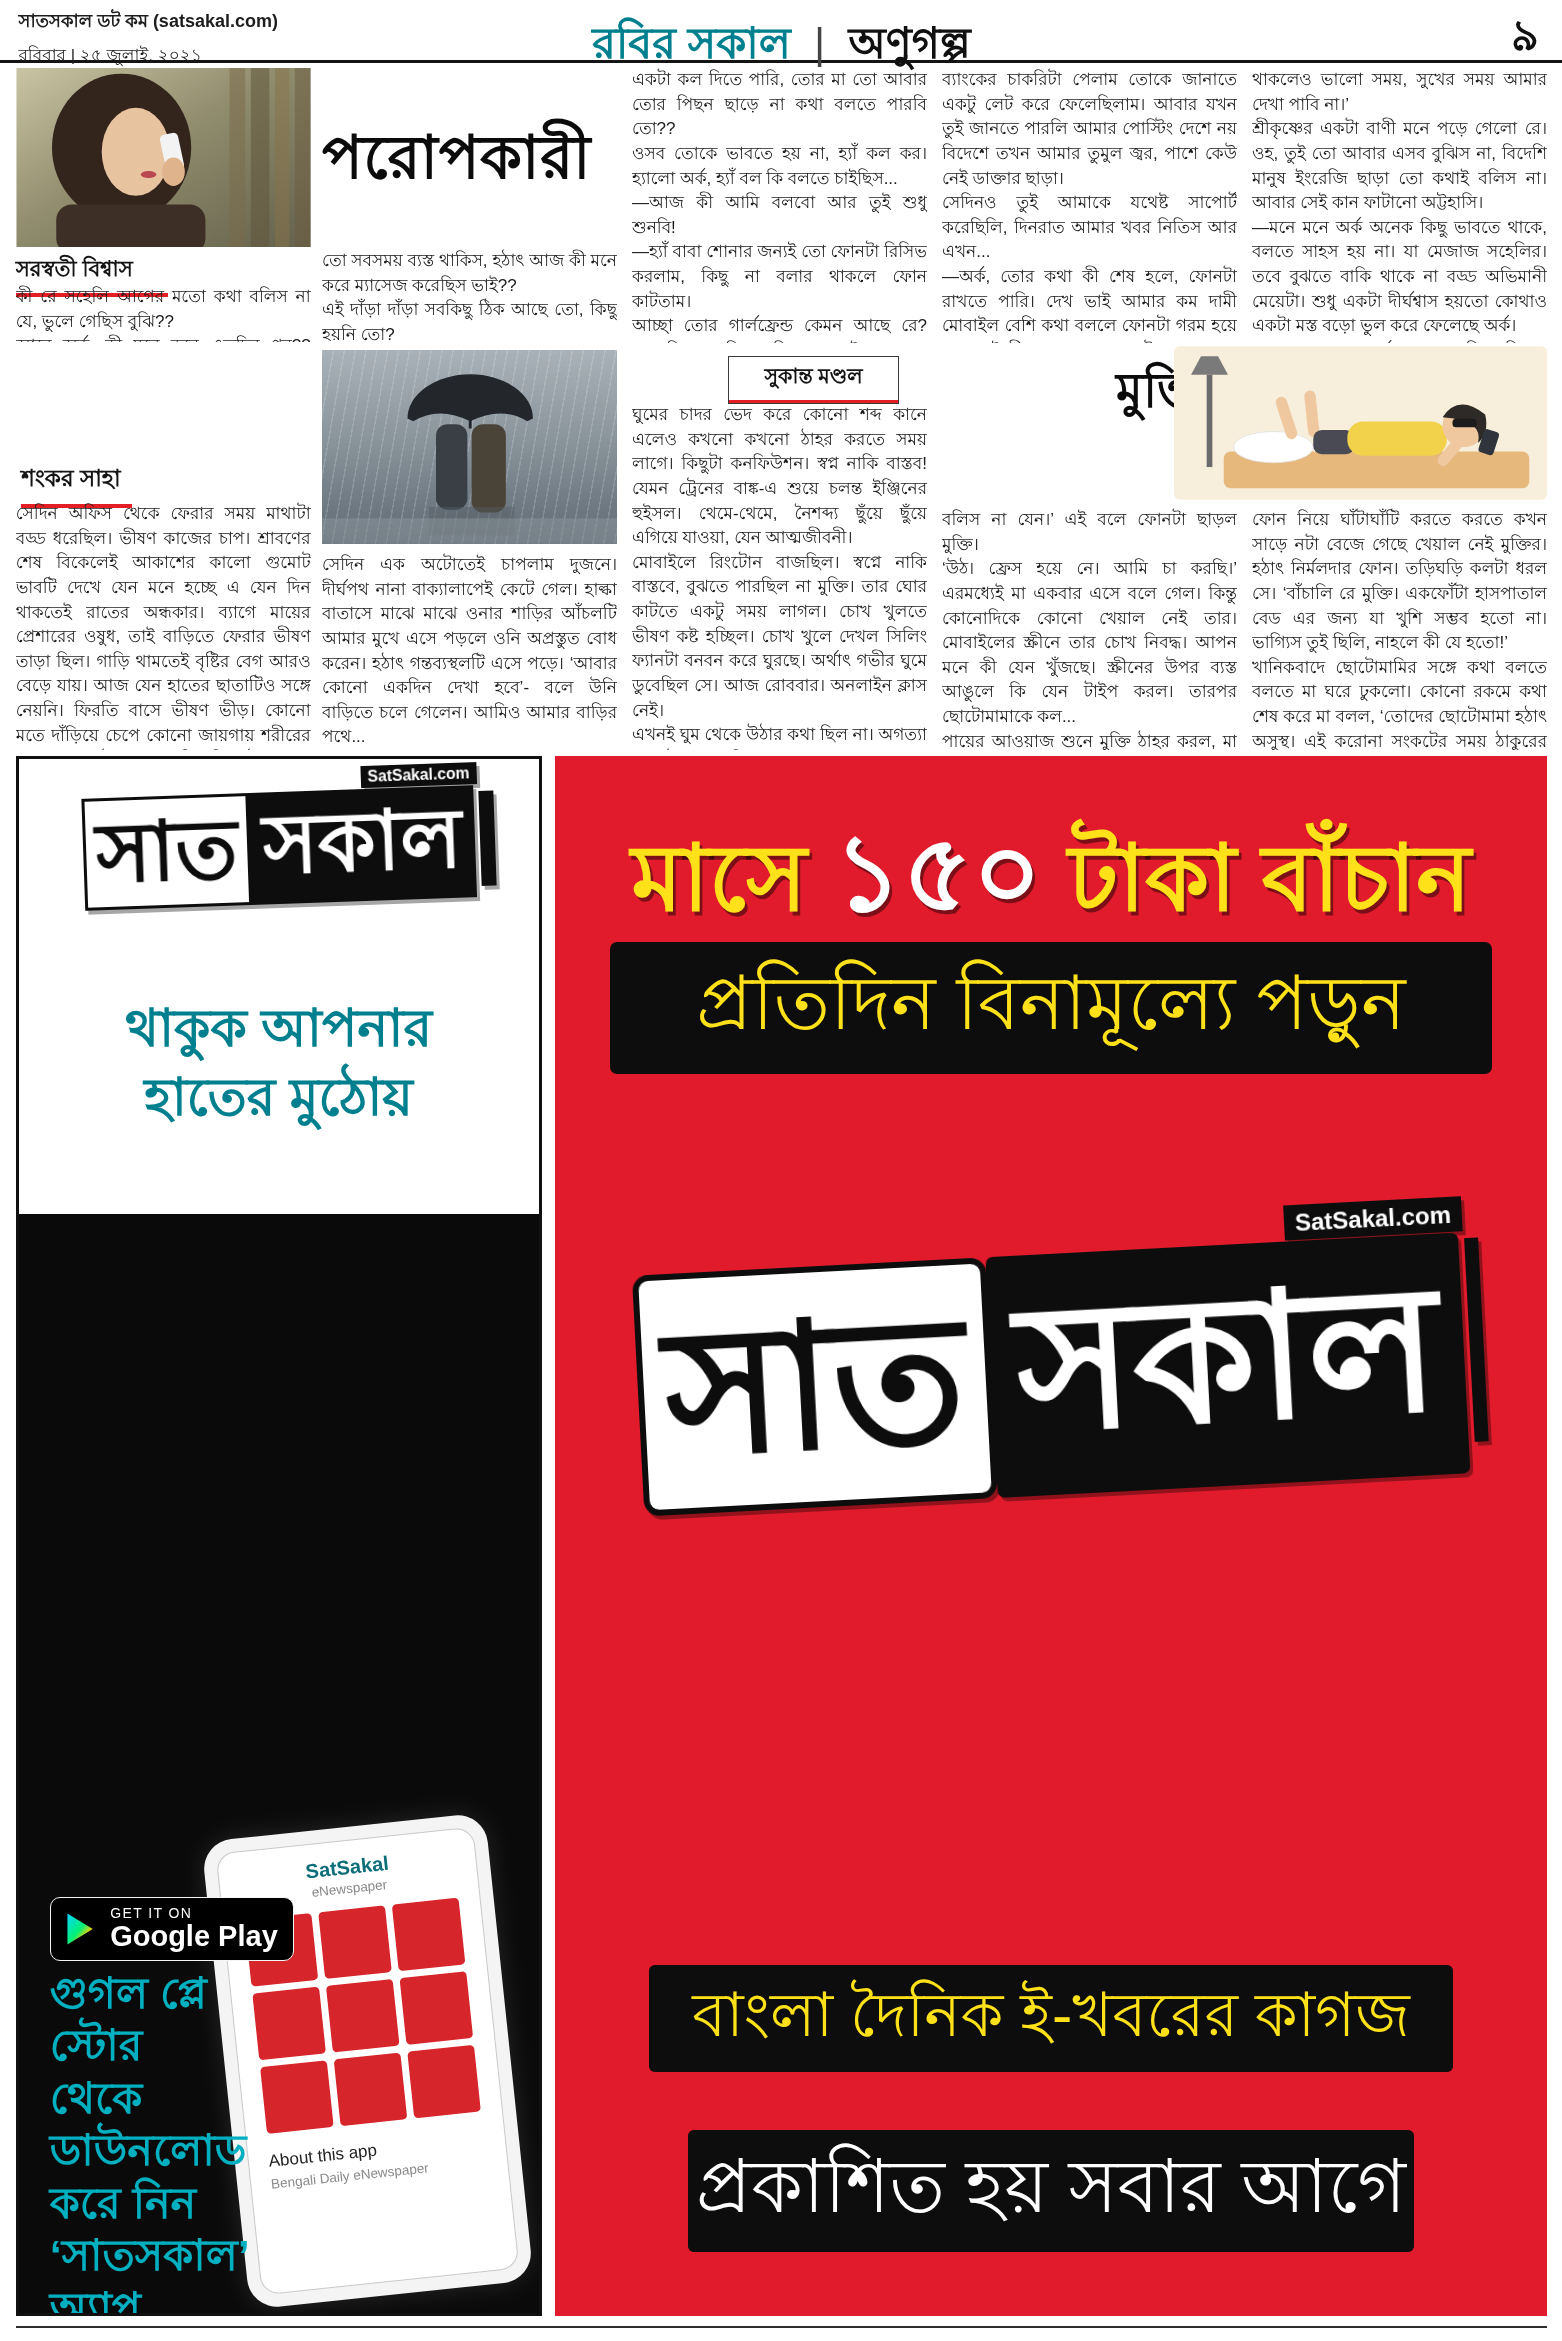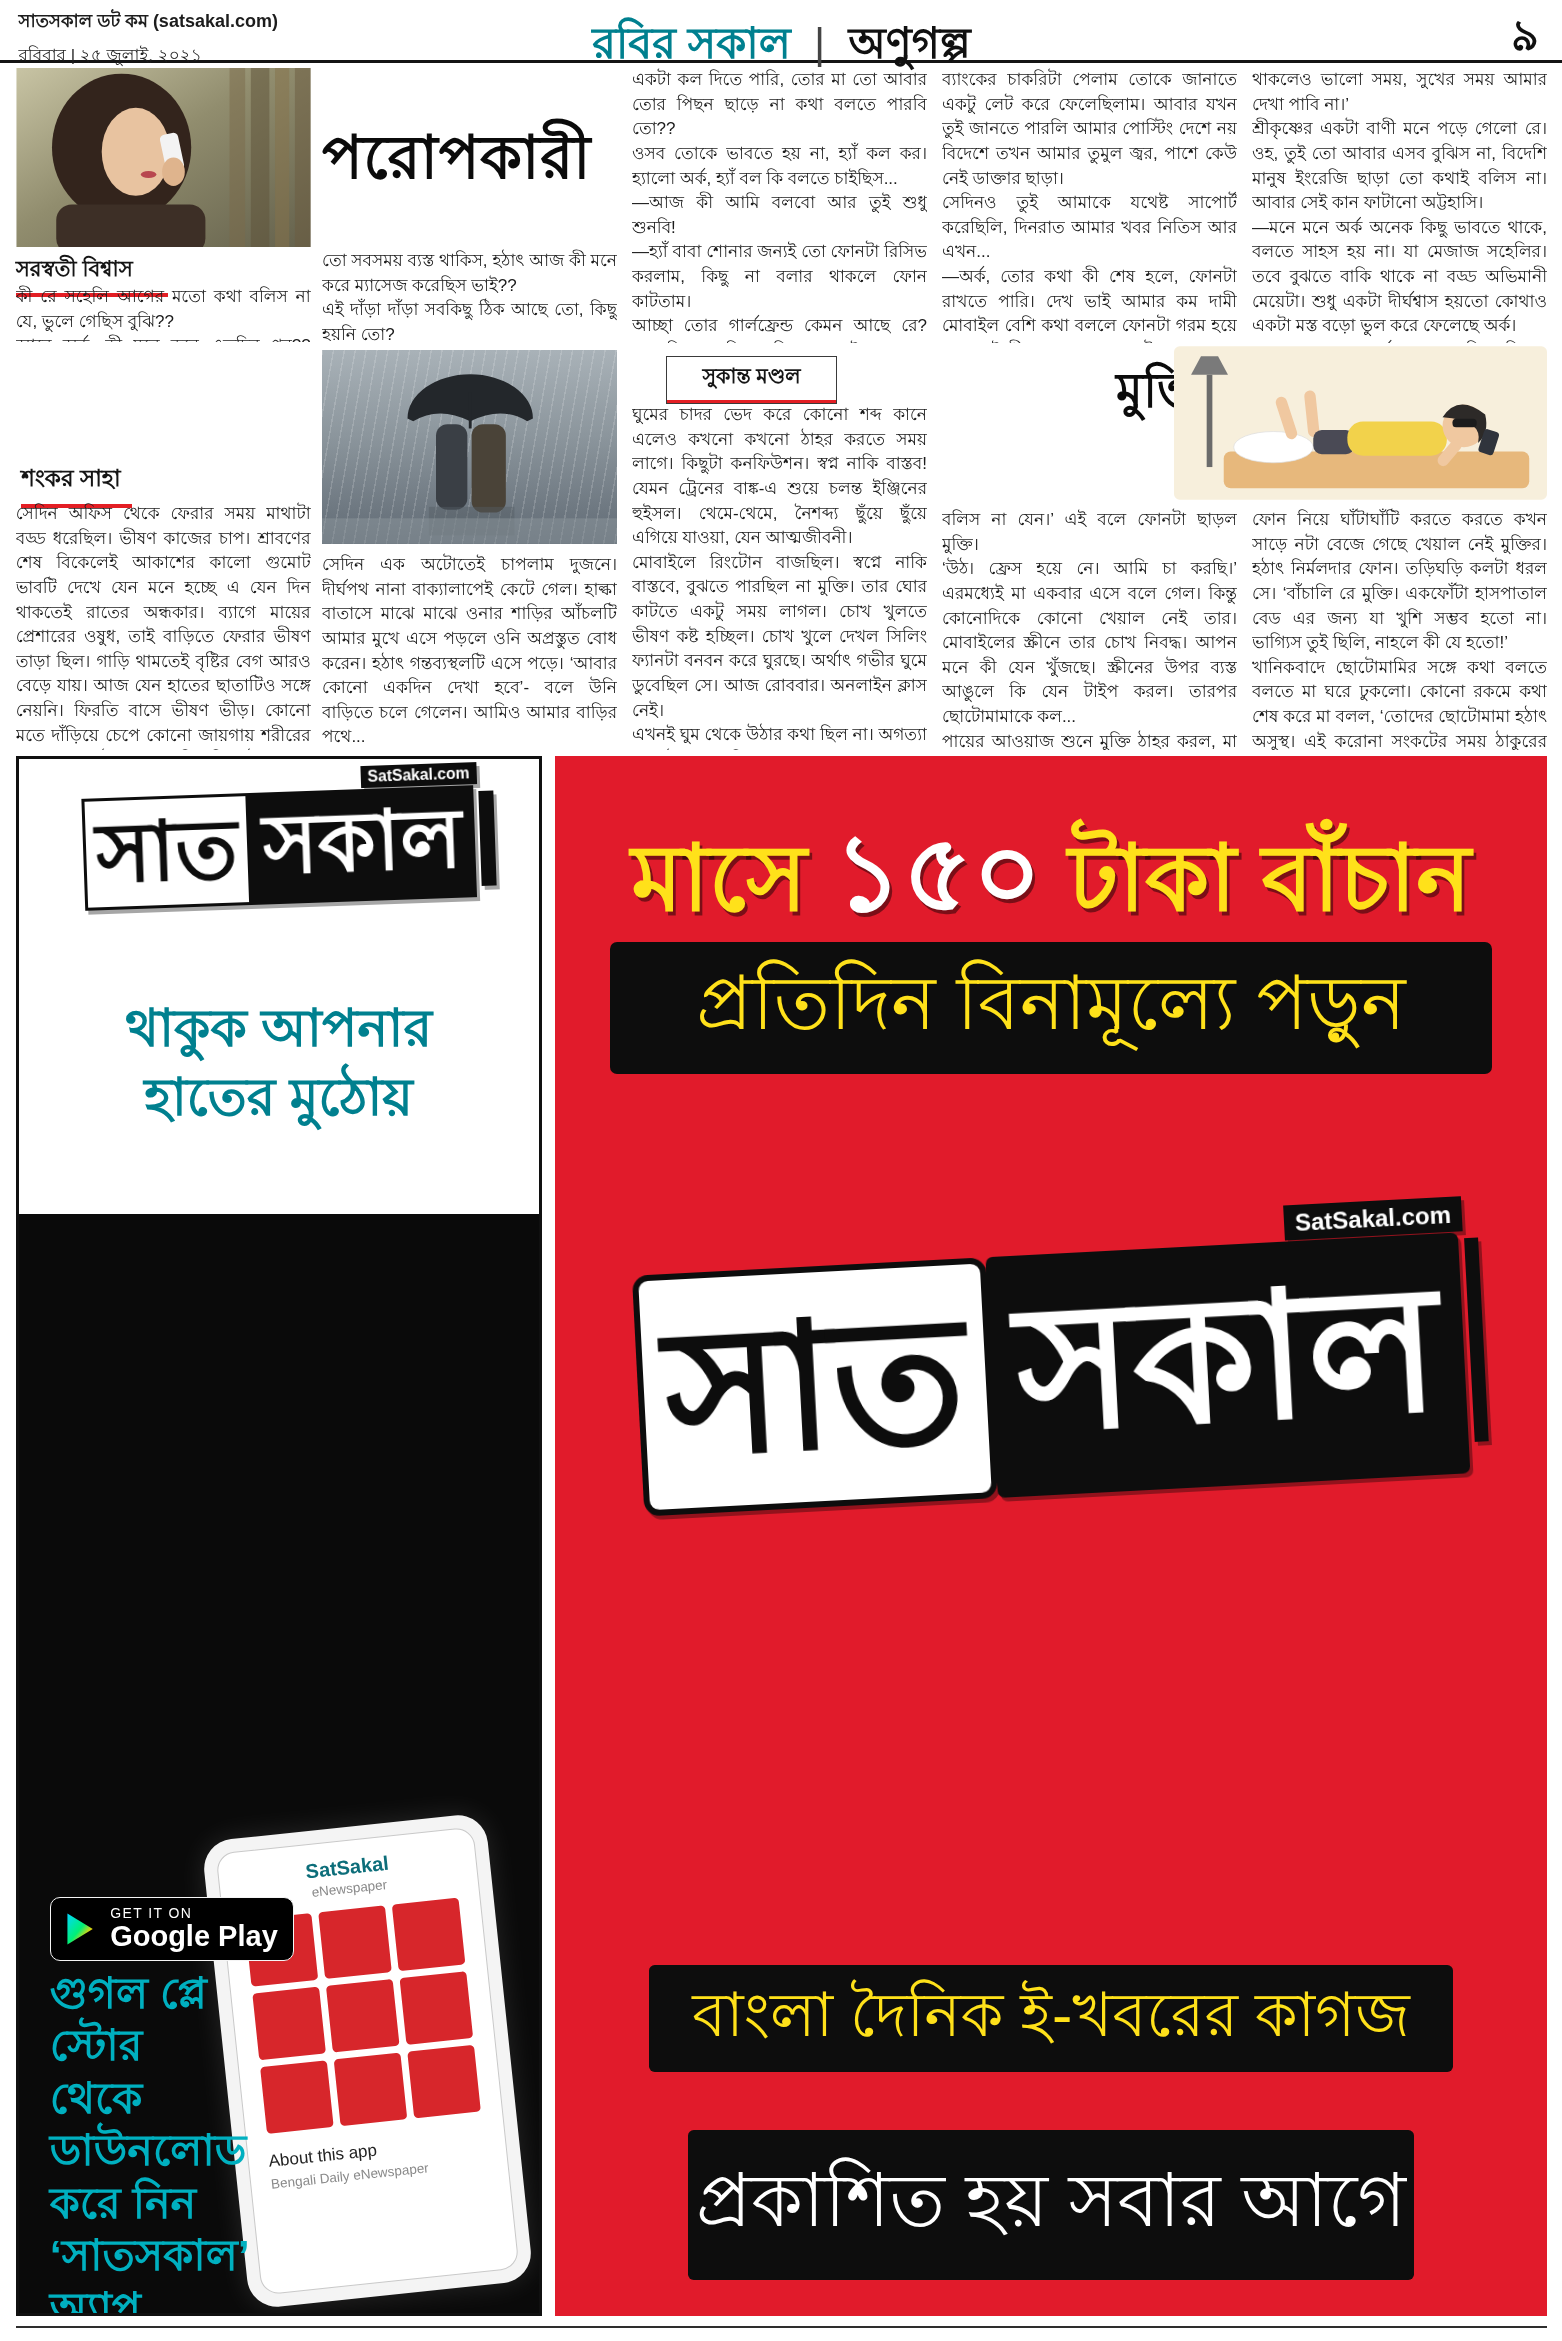--- a/index.html
+++ b/index.html
@@ -41,21 +41,21 @@
   #a2 .name{font-size:23px}
   #a2 .redbar{width:111px}
   #s2c1{left:15.7px;top:502px;height:248px}
   #s2c2{left:322px;top:553px;height:196px}
   .photo2{position:absolute;left:322px;top:350px;width:295px;height:194px;overflow:hidden;
       background:
         repeating-linear-gradient(100deg, rgba(255,255,255,.16) 0 1.4px, transparent 1.4px 10.7px),
         linear-gradient(#a9b2b8 0%,#8b959c 45%,#606a74 100%)}
 
   
-  .authorbox{position:absolute;left:666px;top:356px;width:171px;text-align:center;
+  .authorbox{position:absolute;left:728px;top:356px;width:171px;text-align:center;
              border:1.4px solid #3a3a3a;padding-top:4.3px;background:#fff}
   .authorbox .name{font-size:20.6px;font-weight:bold;color:#151515}
   .authorbox .redbar{margin-top:4.3px;height:3.6px}
   #t3{left:1116px;top:354px;font-size:48px}
   #s3c1{left:632px;top:403px;height:347px}
   #s3c2{left:942px;top:508px;height:242px}
   #s3c3{left:1252px;top:508px;height:242px}
   .illu{position:absolute;left:1174px;top:346px;width:373px;height:154px}
 
   
@@ -95,21 +95,21 @@
   .adr-headline span{display:inline-block}
   .strip{position:absolute;left:50%;transform:translateX(-50%);background:#0d0d0d;color:#ffe11a;
          font-weight:normal;display:flex;align-items:center;justify-content:center;text-align:center}
   .strip1{top:186px;width:882px;height:132px;font-size:75px;border-radius:7.1px}
   .logoR{position:absolute;left:50%;top:498px;transform:translateX(-50%) rotate(-3deg)}
   .logoR .lg-w,.logoR .lg-b{font-size:176px;line-height:1.3}
   .logoR .lg-w{border-width:6.4px;padding:0 21.3px;border-radius:15.7px}
   .logoR .lg-b{padding:0 25.6px;border-radius:7.1px}
   .logoR .site-badge{font-size:24px;top:-36px;right:-5.7px;padding:3.6px 11.4px}
   .strip2{top:1209px;width:804px;height:107px;font-size:61px;border-radius:5.7px}
-  .strip3{top:1374px;width:726px;height:150px;font-size:74px;color:#ffffff;border-radius:5.7px}
+  .strip3{top:1374px;width:726px;height:122px;font-size:74px;color:#ffffff;border-radius:5.7px}
 
   .bottom-rule{position:absolute;left:15.7px;right:15.7px;top:2326px;height:2.1px;background:#2e2e2e}
 </style>
 </head>
 <body>
 
 <div id="page">
 
   <header id="masthead">
     <div class="mast-left">

